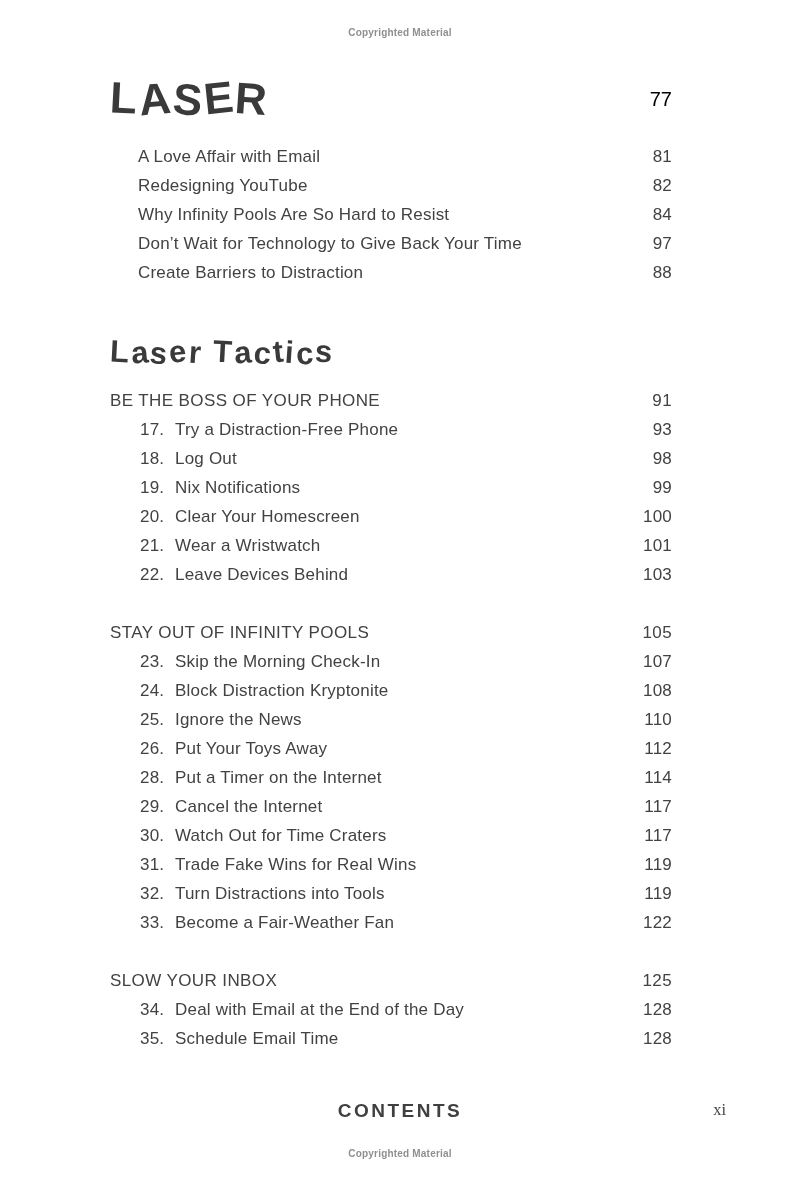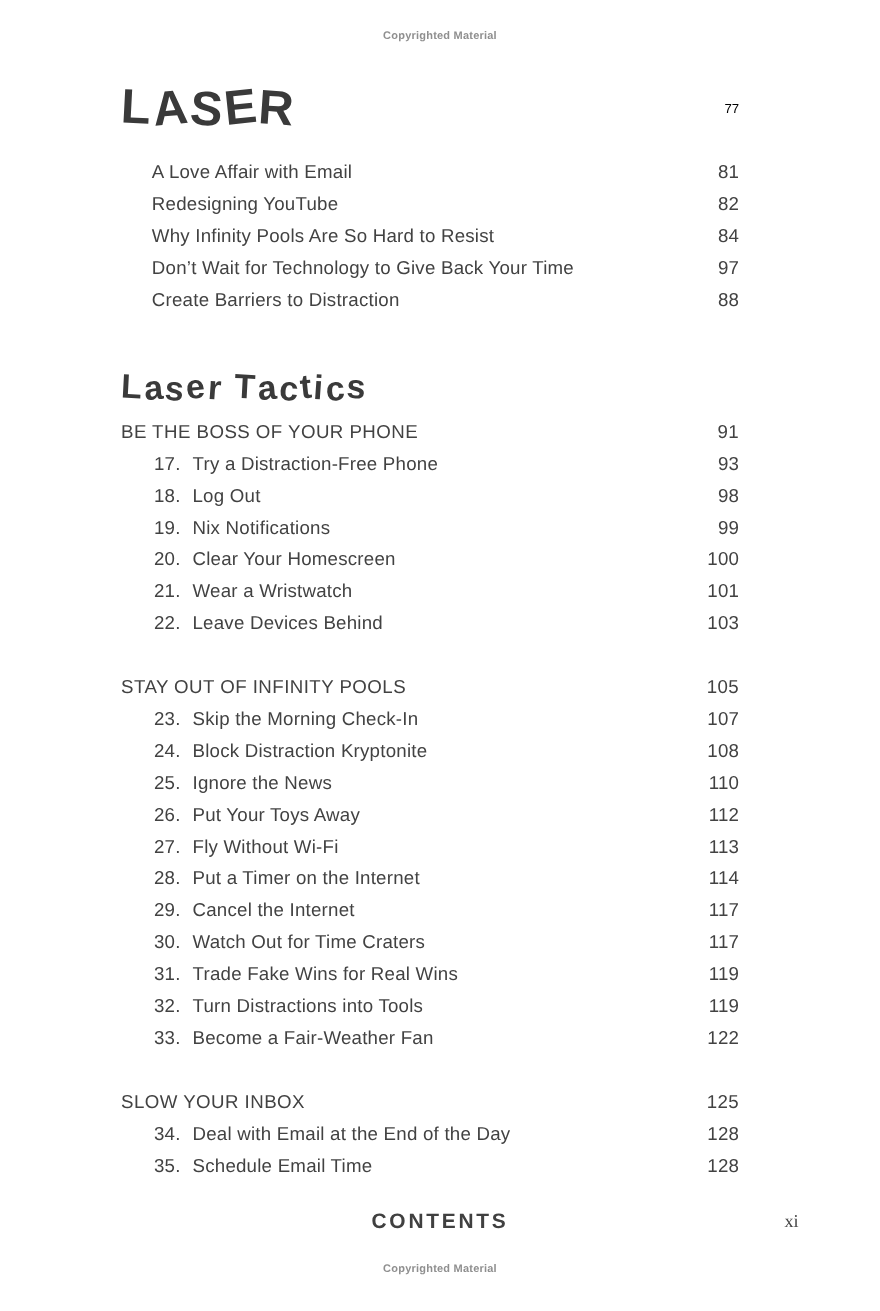--- a/index.html
+++ b/index.html
@@ -19,41 +19,41 @@
   .content { position:absolute; left:110px; top:0; width:562px; }
 
   
   .chapter-header {
     margin-top:70px; height:58px;
     display:flex; justify-content:space-between; align-items:center;
   }
   .hand { font-weight:700; color:#3a3a3a; letter-spacing:2px; }
   .chapter-title { font-size:44px; }
   .hl { display:inline-block; white-space:pre; }
-  .chapter-pagenum { font-size:12px; color:#000000; }
+  .chapter-pagenum { font-size:20px; color:#000000; }
 
   
   .entries { margin-top:14px; }
   .row {
     display:flex; justify-content:space-between; align-items:center;
     height:29px; font-size:17px; letter-spacing:0.2px; color:#424242;gap:12px;
   }
   .row .left { display:flex; align-items:center; }
   .entry-row .left { padding-left:28px; }
   .item-row .left { padding-left:30px; }
   .num { display:inline-block; width:35px; }
   .pagenum { text-align:right; }
 
   
   .tactics-title {
     margin-top:46px; height:40px; font-size:31px;
     display:flex; align-items:center;
   }
   .section { margin-top:29px; }
-  .section.first { margin-top:5px; }
+  .section.first { margin-top:13px; }
   .heading-row { letter-spacing:0.4px; }
 
   
   .footer-head {
     position:absolute; top:1100px; left:0; width:100%; height:20px;
     text-align:center; font-size:19px; font-weight:700; letter-spacing:2.5px;
     color:#404040;
   }
   .folio {
     position:absolute; top:1100px; right:74px; height:20px;
@@ -204,27 +204,20 @@
       </div>
       <div class="row item-row">
         <span class="left">
             <span class="num">26.</span>
             <span>Put Your Toys Away</span>
           </span>
         <span class="pagenum">112</span>
       </div>
       <div class="row item-row">
         <span class="left">
-            <span class="num">27.</span>
-            <span>Fly Without Wi-Fi</span>
-          </span>
-        <span class="pagenum">113</span>
-      </div>
-      <div class="row item-row">
-        <span class="left">
             <span class="num">28.</span>
             <span>Put a Timer on the Internet</span>
           </span>
         <span class="pagenum">114</span>
       </div>
       <div class="row item-row">
         <span class="left">
             <span class="num">29.</span>
             <span>Cancel the Internet</span>
           </span>

